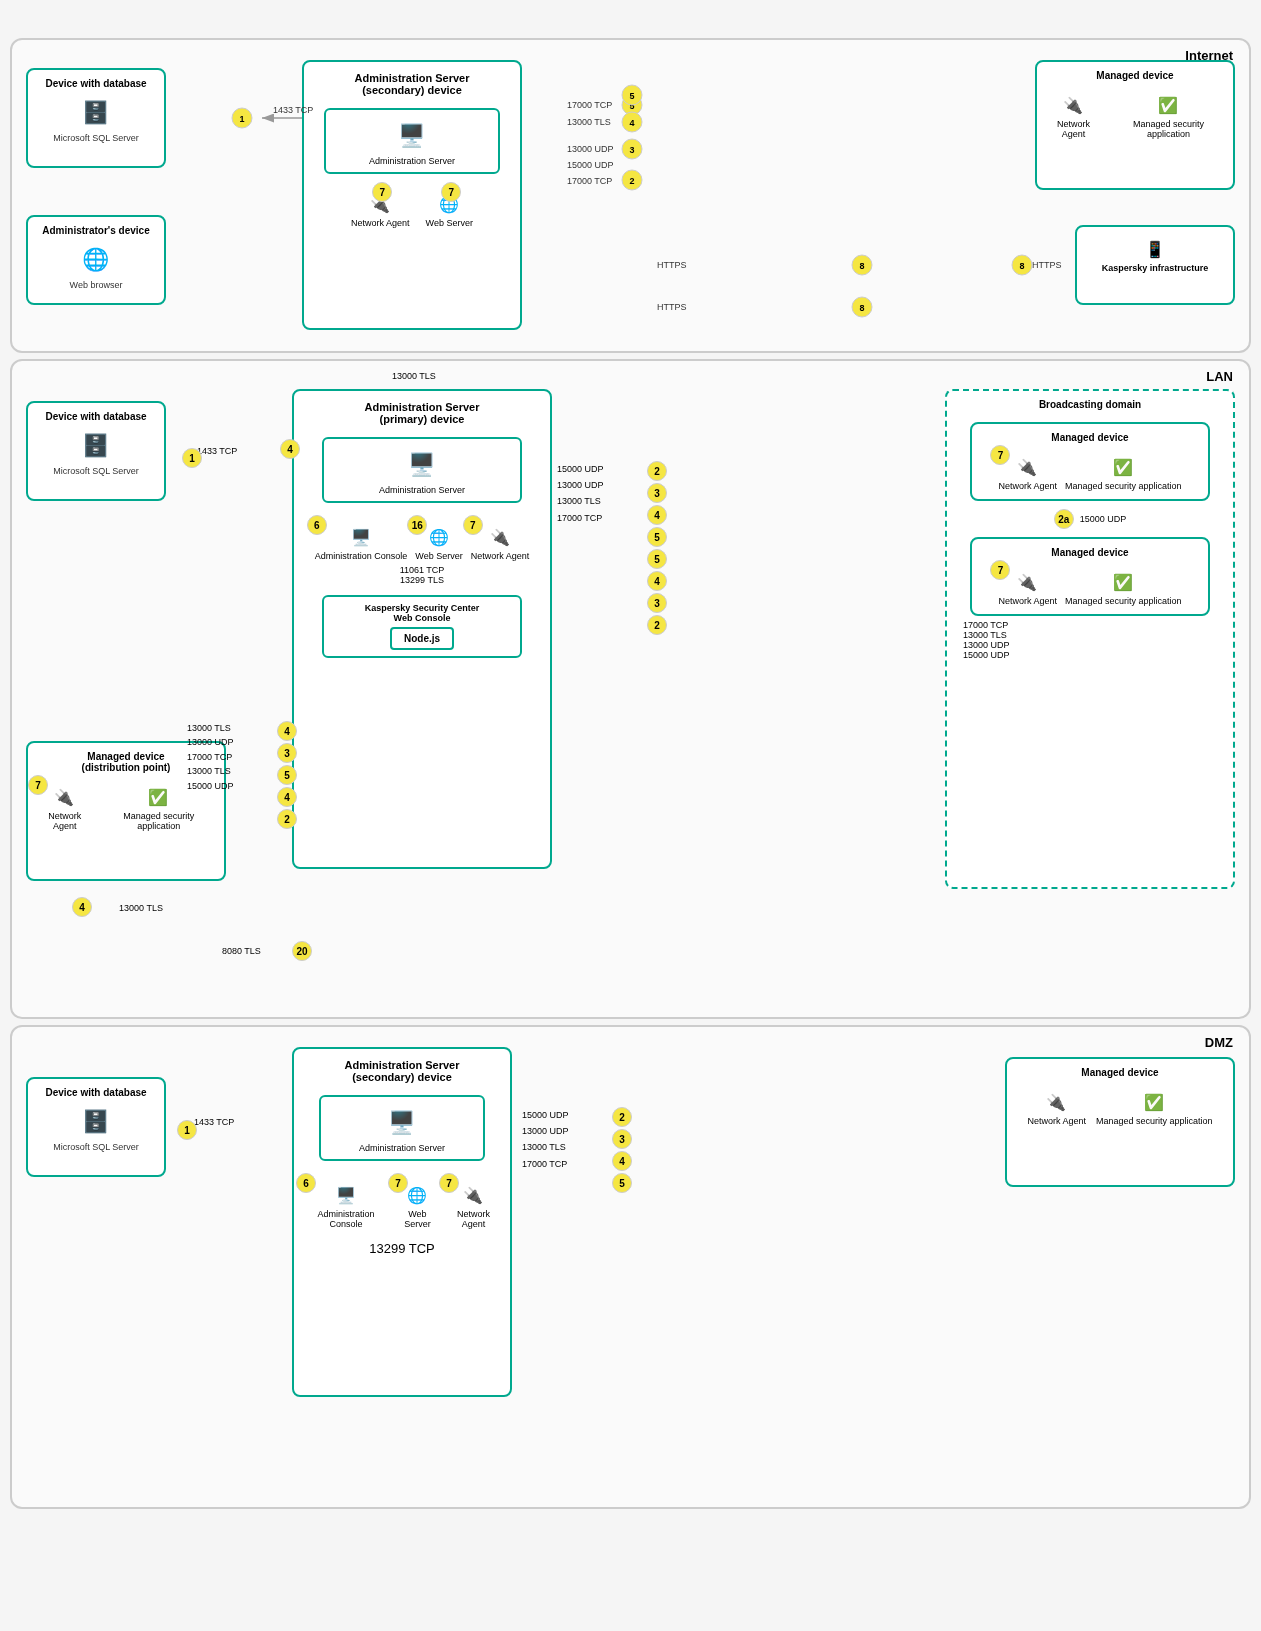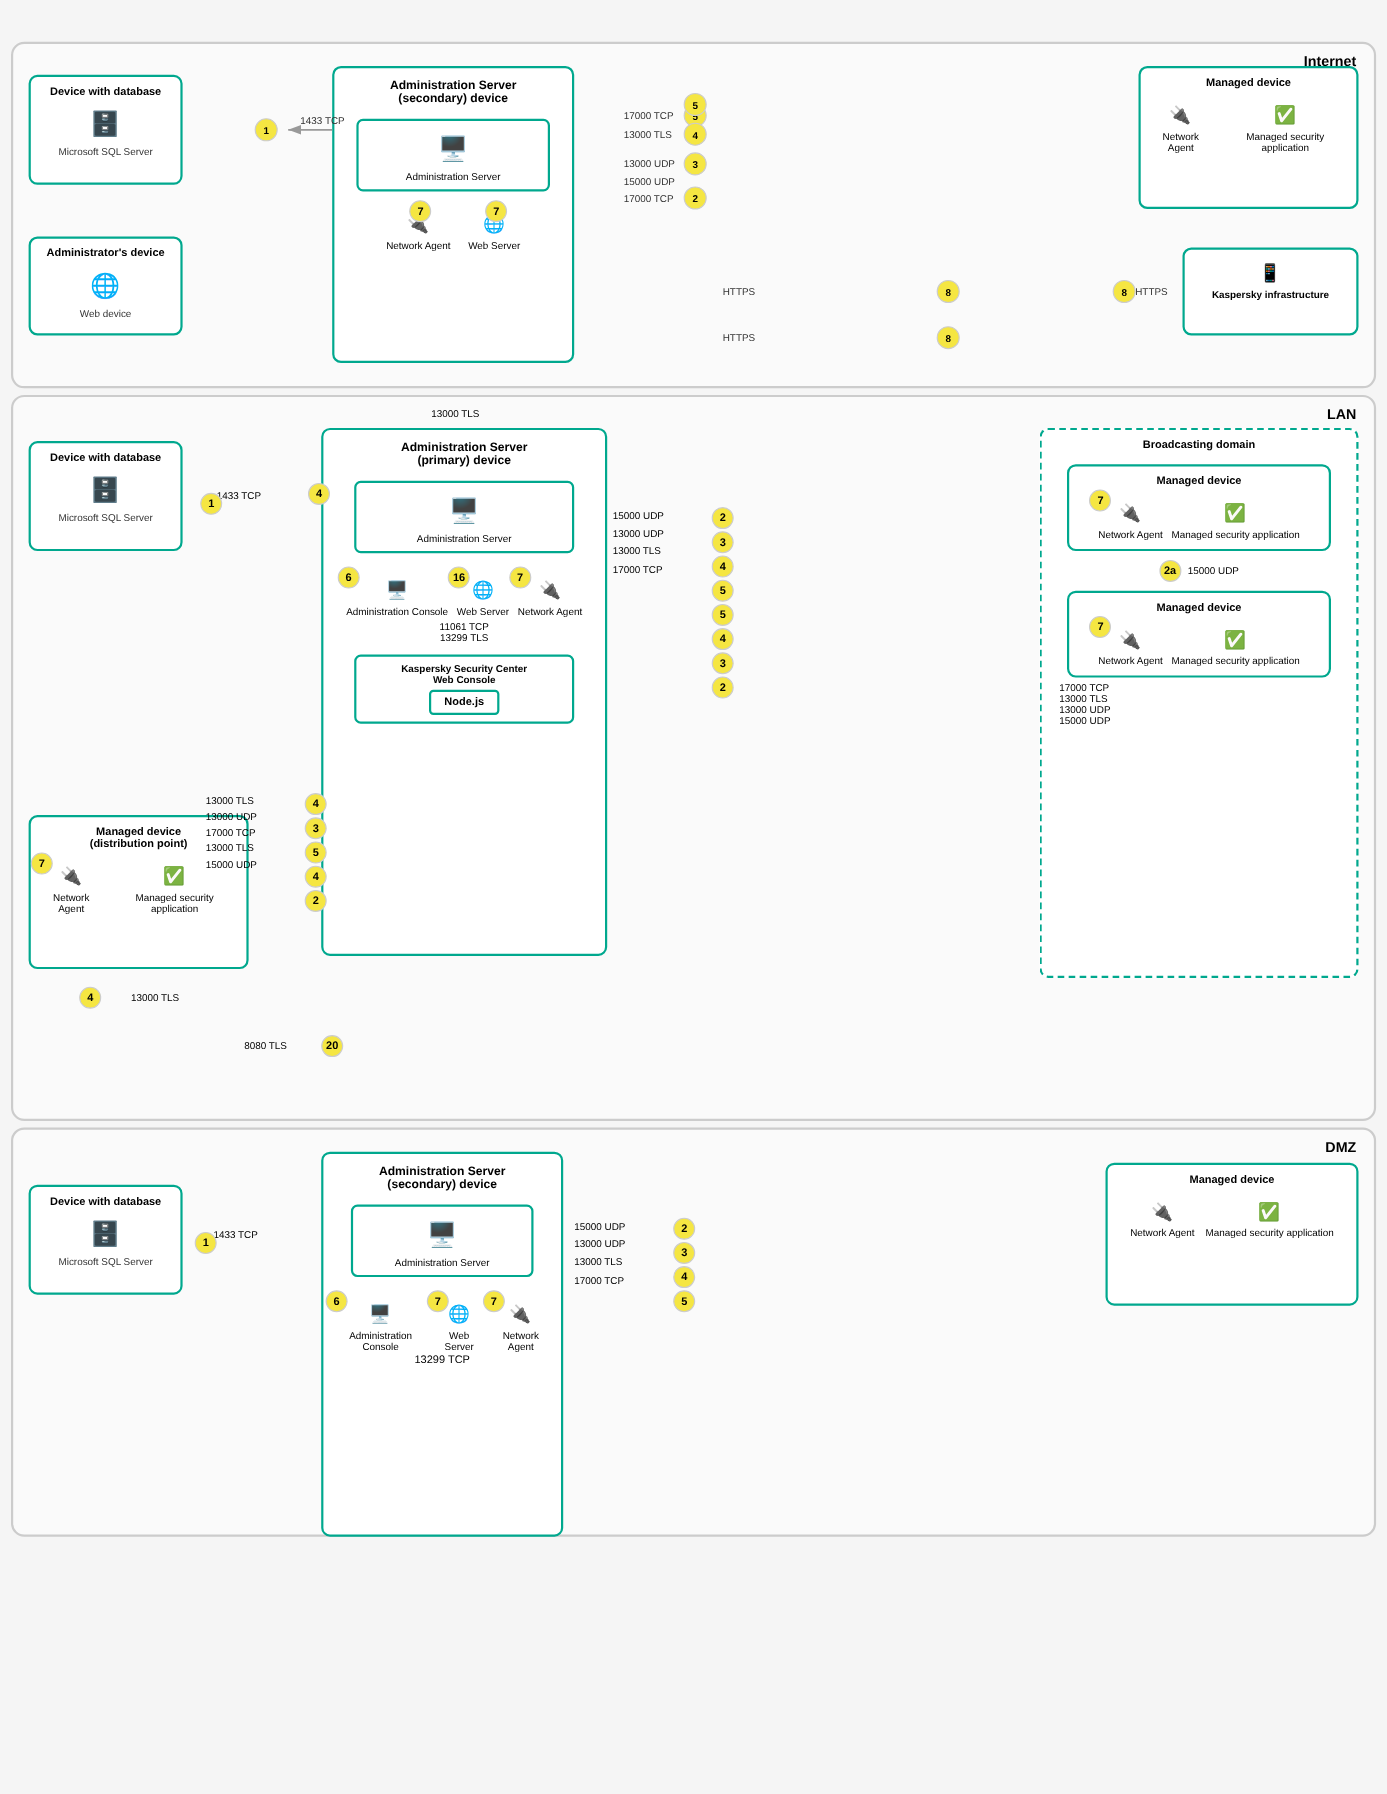--- a/index.html
+++ b/index.html
@@ -154,21 +154,21 @@
 
     <div class="device-box" style="left:14px; top:28px; width:140px; min-height:100px;">
       <div class="title bold">Device with database</div>
       <div class="icon">🗄️</div>
       <div class="subtitle">Microsoft SQL Server</div>
     </div>
 
     <div class="device-box" style="left:14px; top:175px; width:140px; min-height:90px;">
       <div class="title bold">Administrator's device</div>
       <div class="icon">🌐</div>
-      <div class="subtitle">Web device</div>
+      <div class="subtitle">Web browser</div>
     </div>
 
     <div class="device-box" style="left:290px; top:20px; width:220px; min-height:270px; padding:10px;">
       <div class="title bold" style="font-size:11px;">Administration Server<br>(secondary) device</div>
 
       <div class="inner-box" style="width:90%; margin-top:8px;">
         <div class="icon">🖥️</div>
         <div class="label-text">Administration Server</div>
       </div>
 
@@ -402,21 +402,21 @@
       </div>
     </div>
 
     <span class="badge" style="position:absolute; left:170px; top:87px;">1</span>
     <div style="position:absolute; left:185px; top:85px; font-size:9px;">1433 TCP</div>
 
     <span class="badge" style="position:absolute; left:268px; top:78px;">4</span>
 
   </div>
 
-  <div class="zone zone-dmz" style="height:372px; position:relative;">
+  <div class="zone zone-dmz" style="height:484px; position:relative;">
     <span class="zone-label bold">DMZ</span>
 
     <div class="device-box" style="left:14px; top:50px; width:140px; min-height:100px;">
       <div class="title bold">Device with database</div>
       <div class="icon">🗄️</div>
       <div class="subtitle">Microsoft SQL Server</div>
     </div>
 
     <span class="badge" style="position:absolute; left:165px; top:93px;">1</span>
     <div style="position:absolute; left:182px; top:90px; font-size:9px;">1433 TCP</div>
@@ -439,21 +439,21 @@
           <span class="badge" style="top:-8px; left:-8px; position:absolute;">7</span>
           <div class="icon-sm">🌐</div>
           <div class="label-text">Web Server</div>
         </div>
         <div class="device-col" style="position:relative;">
           <span class="badge" style="top:-8px; left:-8px; position:absolute;">7</span>
           <div class="icon-sm">🔌</div>
           <div class="label-text">Network Agent</div>
         </div>
       </div>
-      <div style="font-size:10px; margin-top:2px;">13299 TCP</div>
+      <div style="font-size:13px; margin-top:12px;">13299 TCP</div>
     </div>
 
     <div class="device-box" style="right:14px; top:30px; width:230px; min-height:130px;">
       <div class="title bold">Managed device</div>
       <div style="display:flex; gap:10px; align-items:center; margin-top:6px;">
         <div class="device-col">
           <div class="icon-sm">🔌</div>
           <div class="label-text">Network Agent</div>
         </div>
         <div class="device-col">

